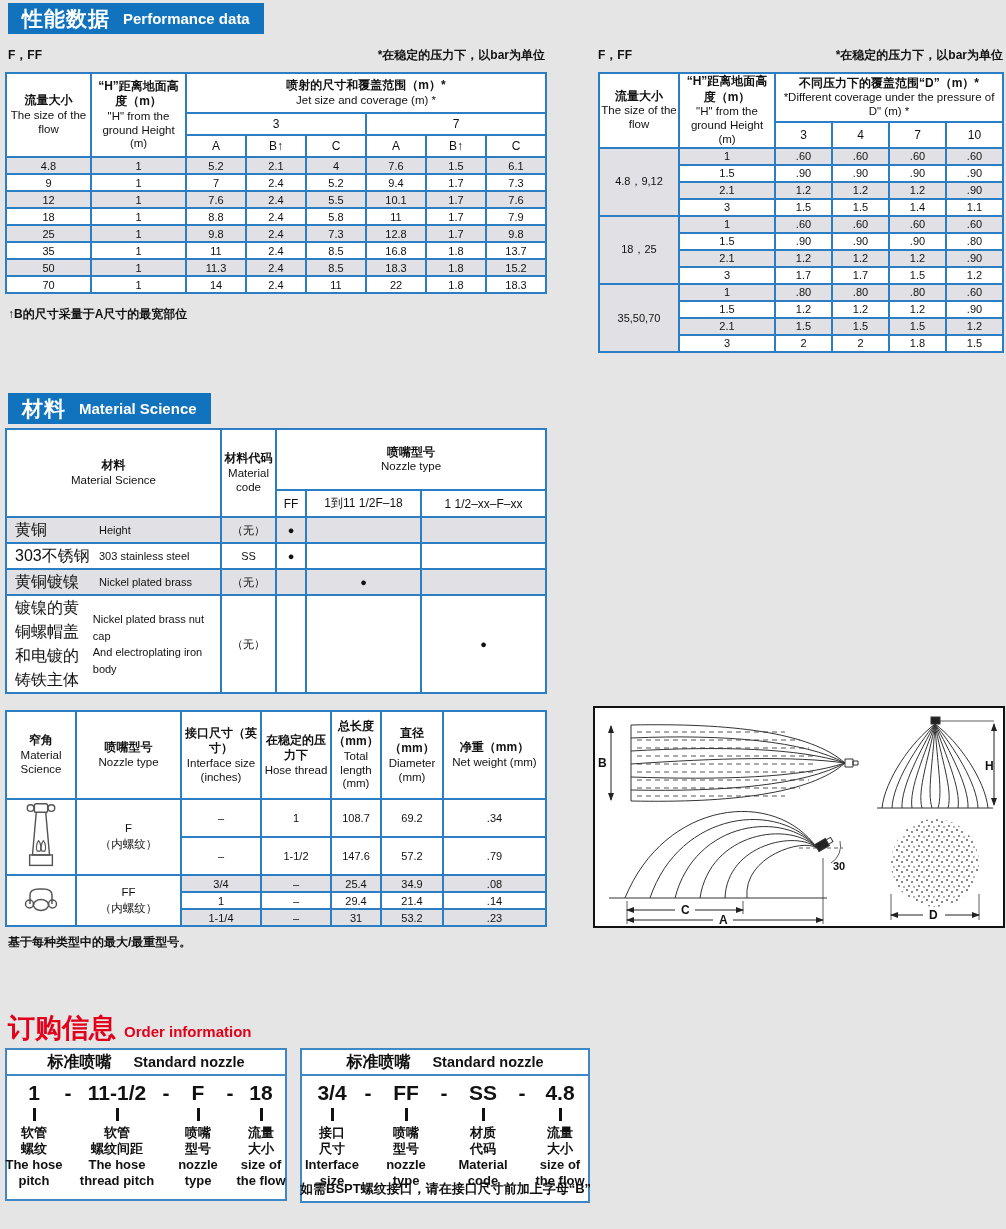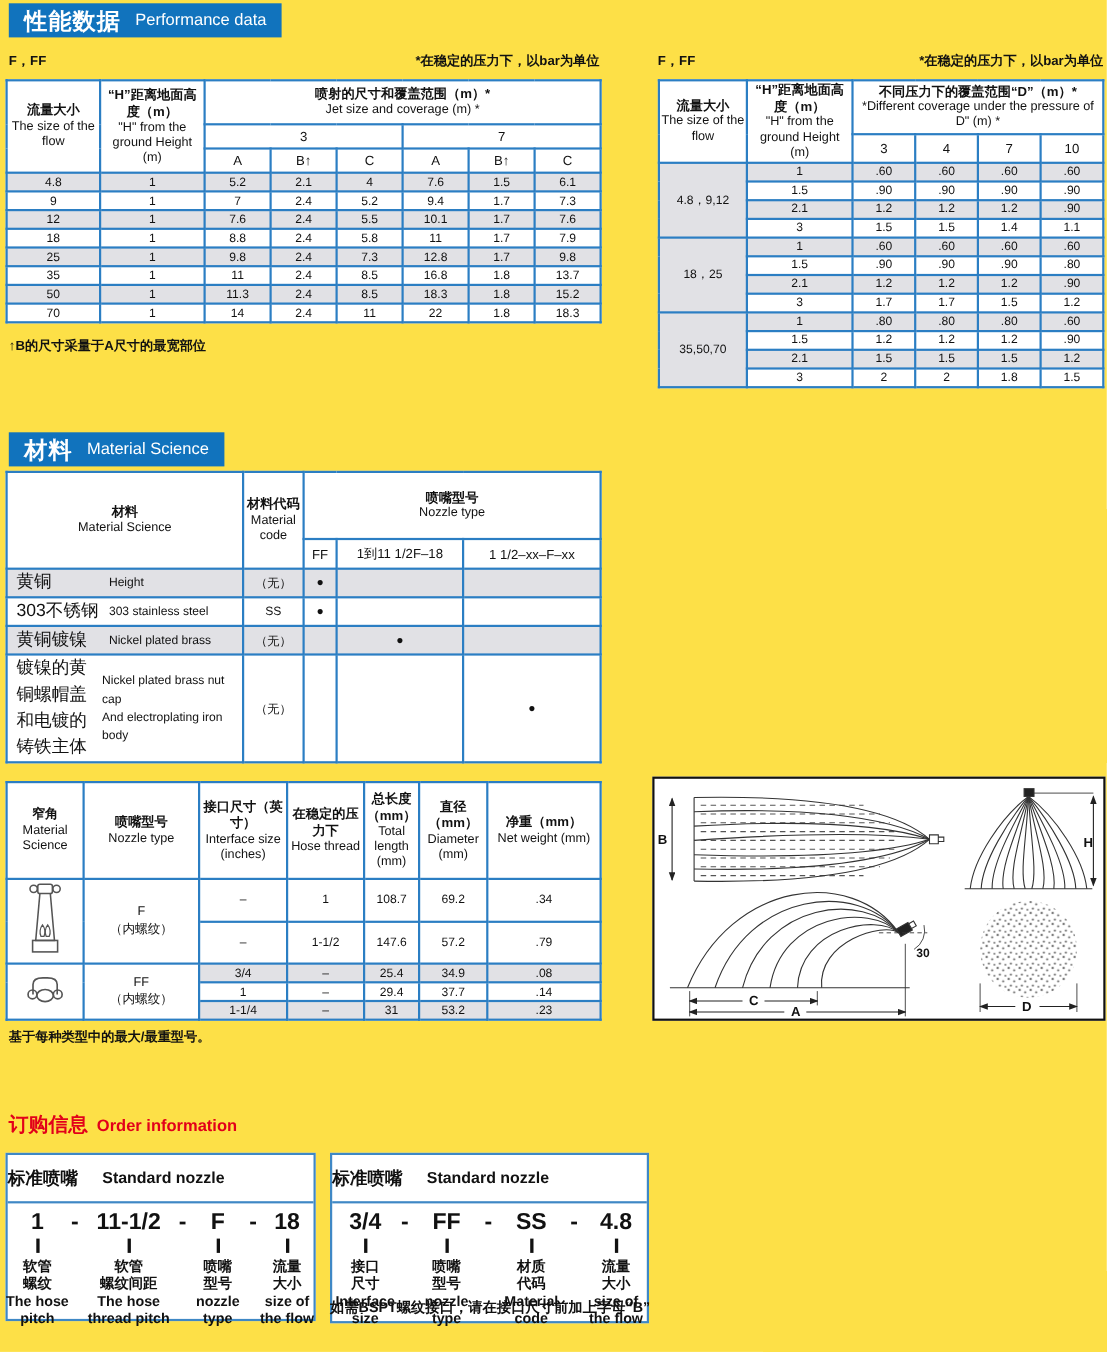--- a/index.html
+++ b/index.html
@@ -1,45 +1,45 @@
 <!DOCTYPE html>
 <html><head>
 <meta charset="utf-8">
 <style>
 *{box-sizing:border-box;margin:0;padding:0}
 body{background:#fff}
-#page{position:relative;width:1006px;height:1229px;background:#fde047;overflow:hidden;
+#page{position:relative;width:1006px;height:1229px;background:#e5e5e5;overflow:hidden;
   font-family:"Liberation Sans","DejaVu Sans",sans-serif;color:#111;
   --bl:#2B7EC3;--bannerbg:#1173BD;--g:#E1E1E5;--red:#E2001A}
 .banner{position:absolute;background:var(--bannerbg);color:#fff;display:flex;align-items:center;gap:13px;padding:0 14px;height:31px}
 .banner .bzh{font-size:21px;font-weight:bold;letter-spacing:1px}
-.banner .ben{font-size:15px;font-weight:normal}
+.banner .ben{font-size:15px;font-weight:bold}
 .flabel{position:absolute;font-size:12px;font-weight:bold}
 .tnote{position:absolute;font-size:12px;font-weight:bold;text-align:right}
 table.dt{position:absolute;border-collapse:collapse;table-layout:fixed;background:#fff}
 .dt th,.dt td{border:2px solid var(--bl);padding:0 1px;text-align:center;vertical-align:middle;font-weight:normal}
 .dt .hz{font-size:12px;font-weight:bold;line-height:1.3}
 .dt .he{font-size:11.5px;line-height:1.2}
 .dt .hz2{font-size:11.5px;line-height:1.35}
 .dt thead th{font-size:12px;background:#fff}
 .dt tbody td{font-size:11px}
 tr.g td{background:var(--g)}
 td.g{background:var(--g)}
 td.glab{background:#fff;font-size:11px}
 .matcell{text-align:left !important;padding-left:8px !important;display:table-cell}
 .matwrap{display:flex;align-items:center}
 .matzh{width:84px;font-size:16px;line-height:1.5}
 .maten{font-size:11px;line-height:1.5}
 .dotcell{font-size:10px}
 .fnote{position:absolute;font-size:12px;font-weight:bold}
 .diagbox{position:absolute;border:2px solid #111;background:#fff}
 .oheading{position:absolute;display:flex;align-items:baseline;gap:8px;color:var(--red);font-weight:bold}
-.ohz{font-size:18px}.ohe{font-size:15px}
+.ohz{font-size:27px}.ohe{font-size:15px}
 .obox{position:absolute;border:2px solid #3F88C5;background:#fff}
-.obhead{height:44px;border-bottom:2px solid #3F88C5;display:flex;align-items:center;gap:22px;font-weight:bold}
+.obhead{height:26px;border-bottom:2px solid #3F88C5;display:flex;justify-content:center;align-items:center;gap:22px;font-weight:bold}
 .obzh{font-size:16px}.oben{font-size:14.5px}
 .ogrid{display:grid;justify-items:center;row-gap:1px;padding-top:4px}
 .ocode,.odash{grid-row:1;font-size:21px;font-weight:bold;line-height:1.2}
 .obar{grid-row:2;width:3px;height:13px;background:#111;margin-top:2px}
 .olab{grid-row:3;text-align:center;font-weight:bold;font-size:13px;line-height:1.22;white-space:nowrap;margin-top:3px}
 .bnote{position:absolute;font-size:13px;font-weight:bold}
 svg text{font-family:"Liberation Sans","DejaVu Sans",sans-serif}
 </style>
 </head>
 <body>
@@ -506,21 +506,21 @@
         <td class="g">3/4</td>
           <td class="g">–</td>
           <td class="g">25.4</td>
           <td class="g">34.9</td>
           <td class="g">.08</td>
       </tr>
       <tr style="height:17px">
           <td>1</td>
           <td>–</td>
           <td>29.4</td>
-          <td>37.7</td>
+          <td>21.4</td>
           <td>.14</td>
         </tr>
       <tr style="height:17px">
           <td class="g">1-1/4</td>
           <td class="g">–</td>
           <td class="g">31</td>
           <td class="g">53.2</td>
           <td class="g">.23</td>
         </tr>
     </tbody>

